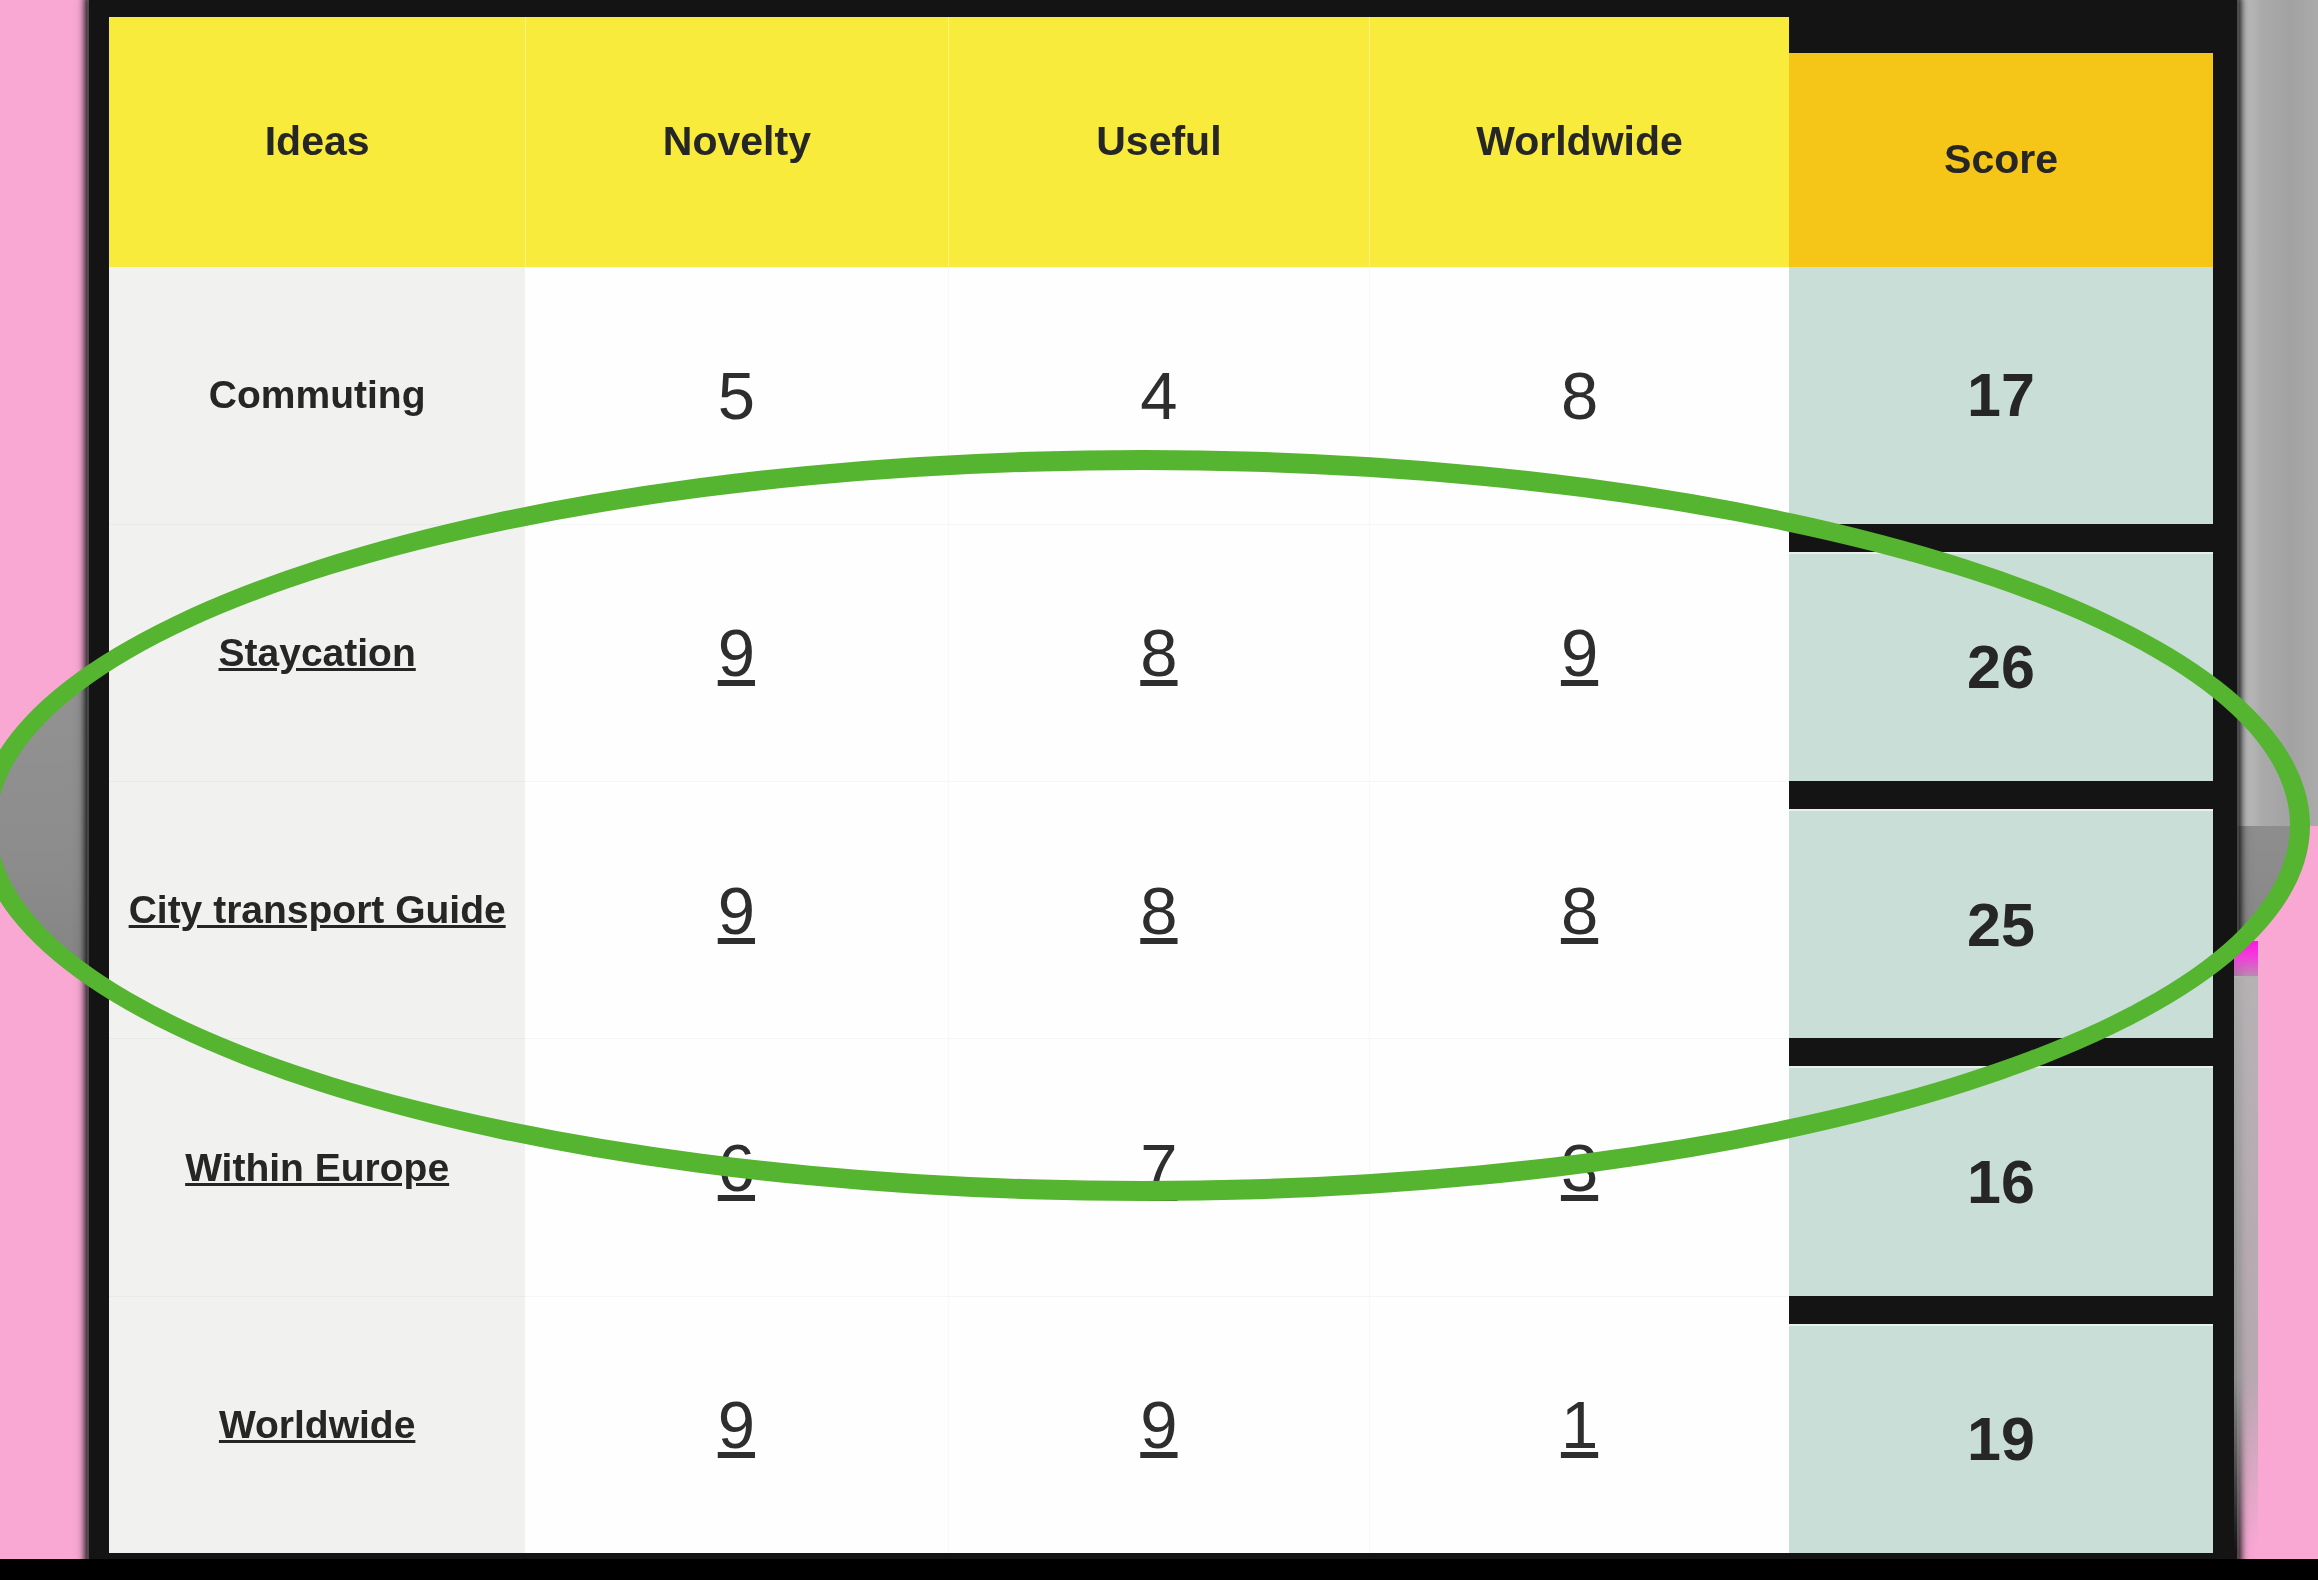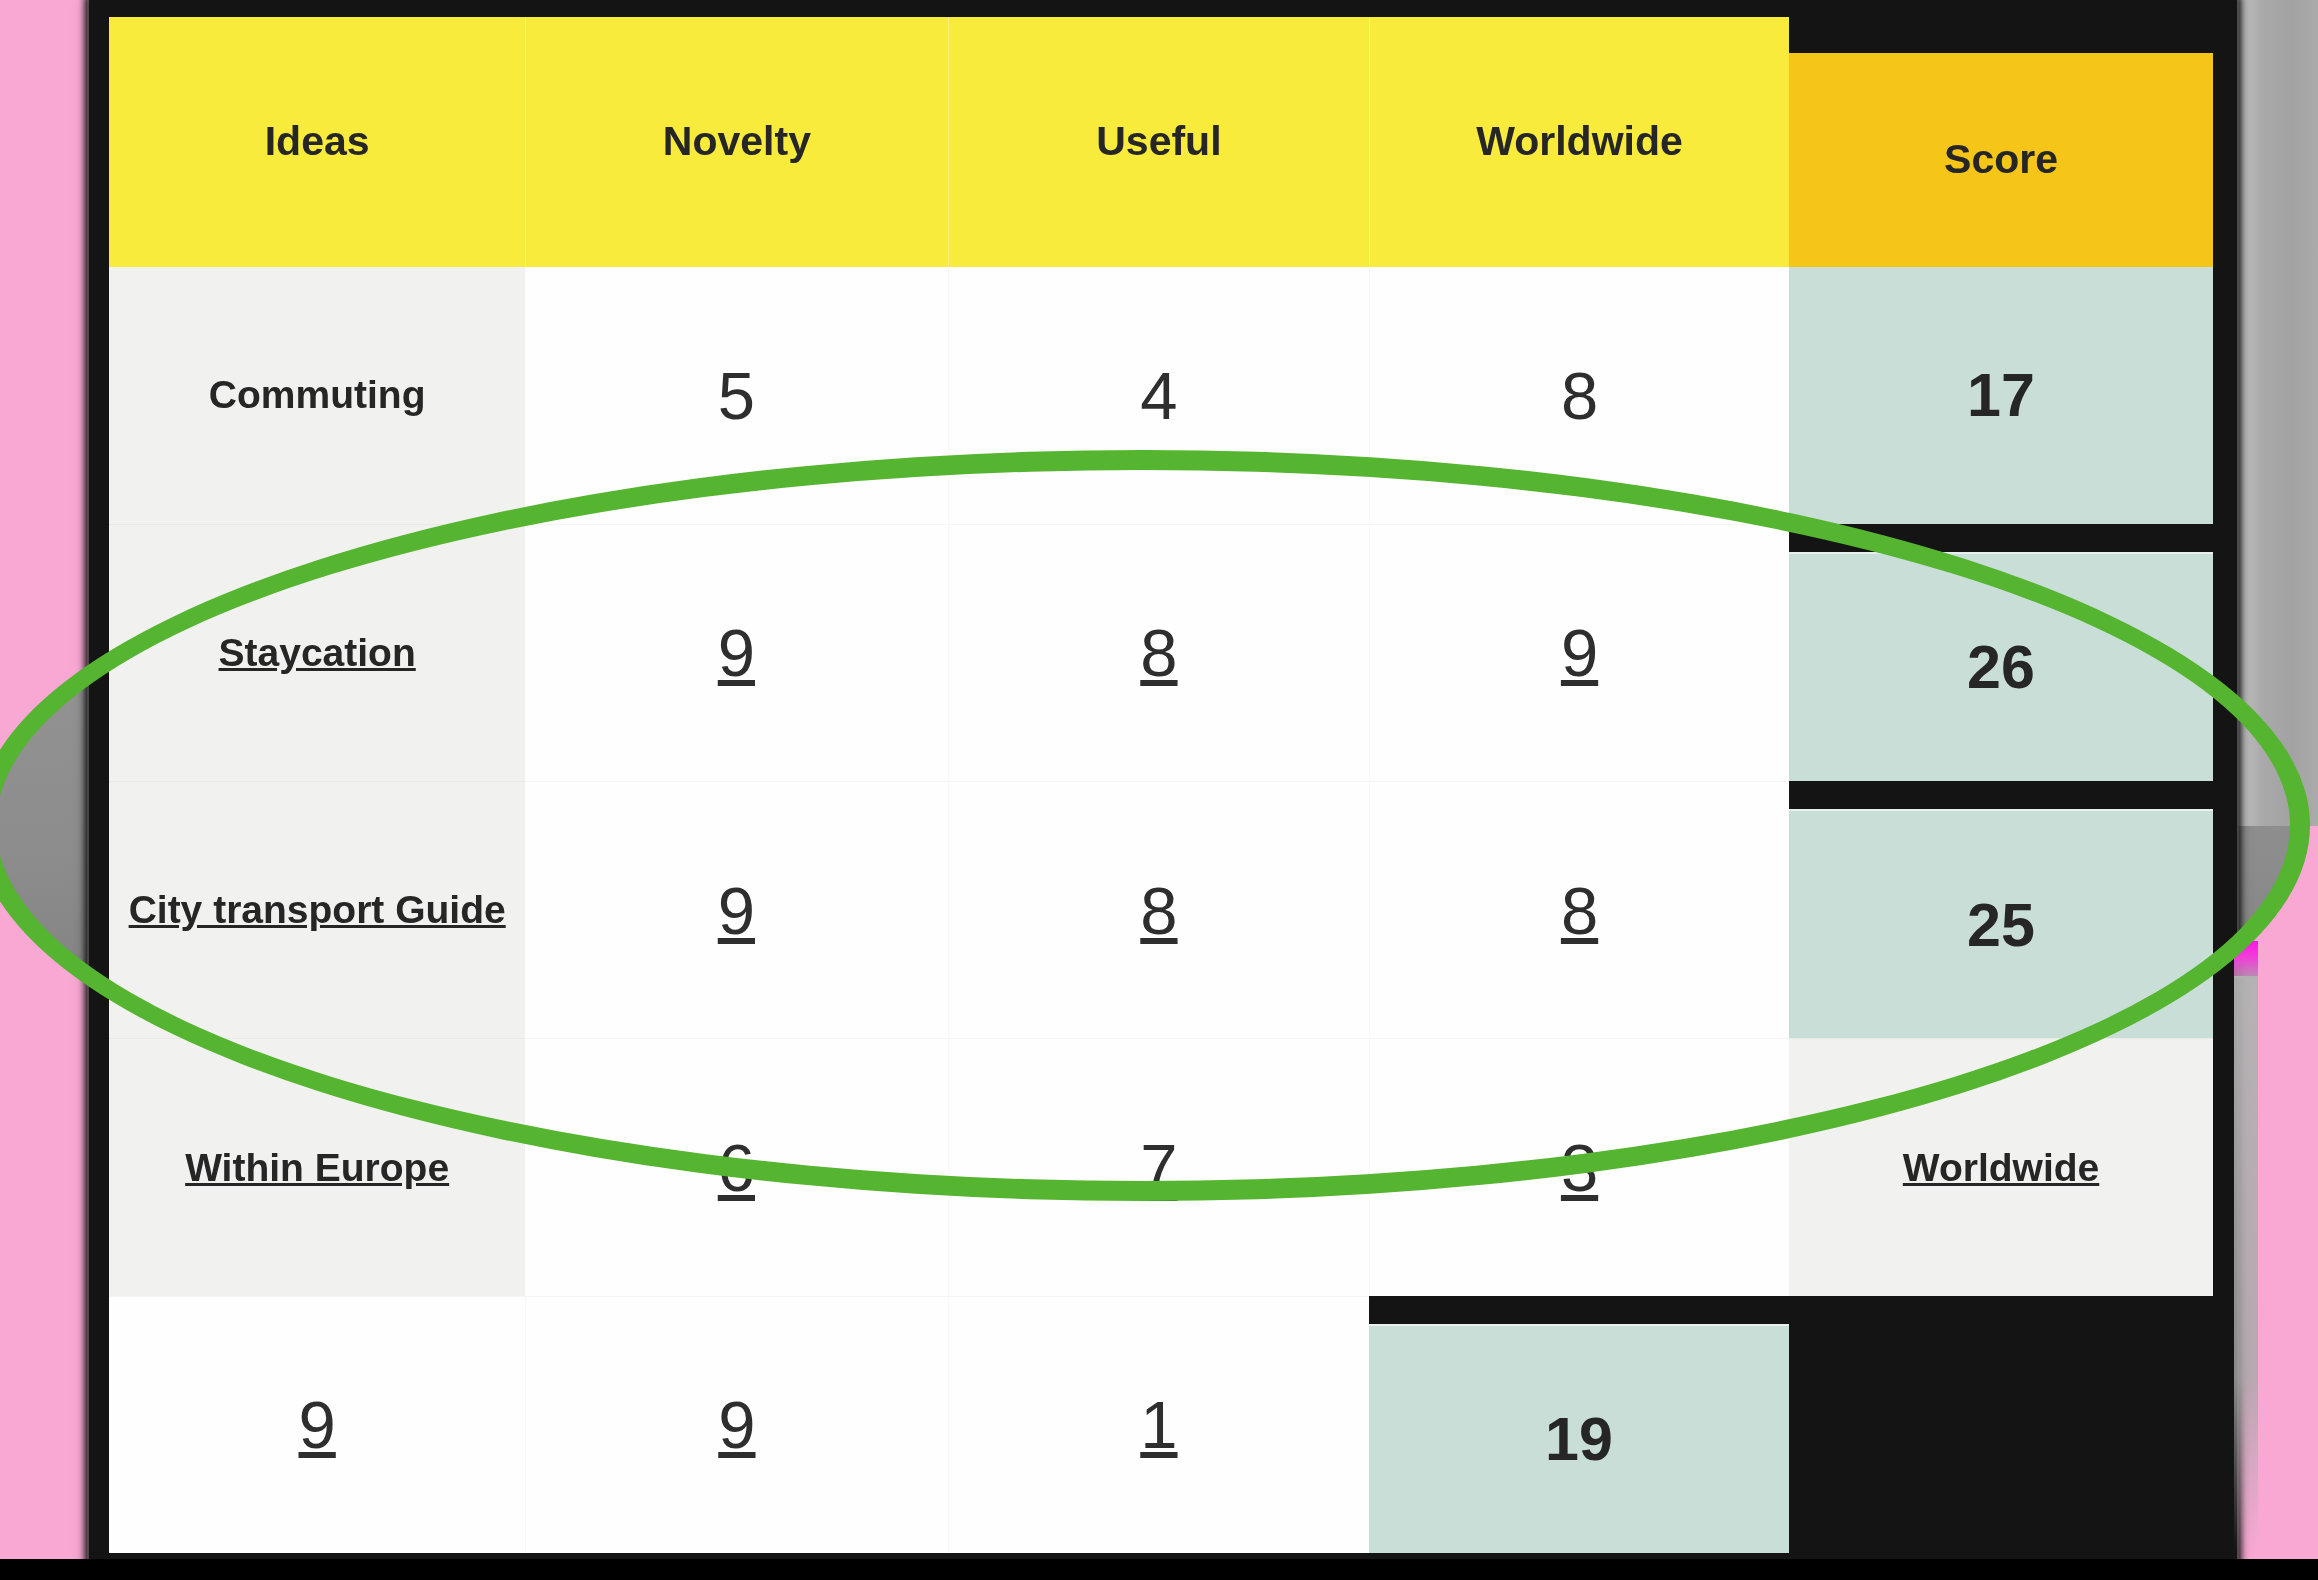--- a/index.html
+++ b/index.html
@@ -125,20 +125,21 @@
       <div class="c idea bt">City transport Guide</div>
       <div class="c num bt">9</div>
       <div class="c num bl bt">8</div>
       <div class="c num bl bt">8</div>
       <div class="c score bt-score">25</div>
 
       <div class="c idea bt">Within Europe</div>
       <div class="c num bt">6</div>
       <div class="c num bl bt">7</div>
       <div class="c num bl bt">3</div>
+      <div class="c score bt-score">16</div>
 
       <div class="c idea bt">Worldwide</div>
       <div class="c num bt">9</div>
       <div class="c num bl bt">9</div>
       <div class="c num bl bt">1</div>
       <div class="c score bt-score">19</div>
 
     </div>
   </div>
 

